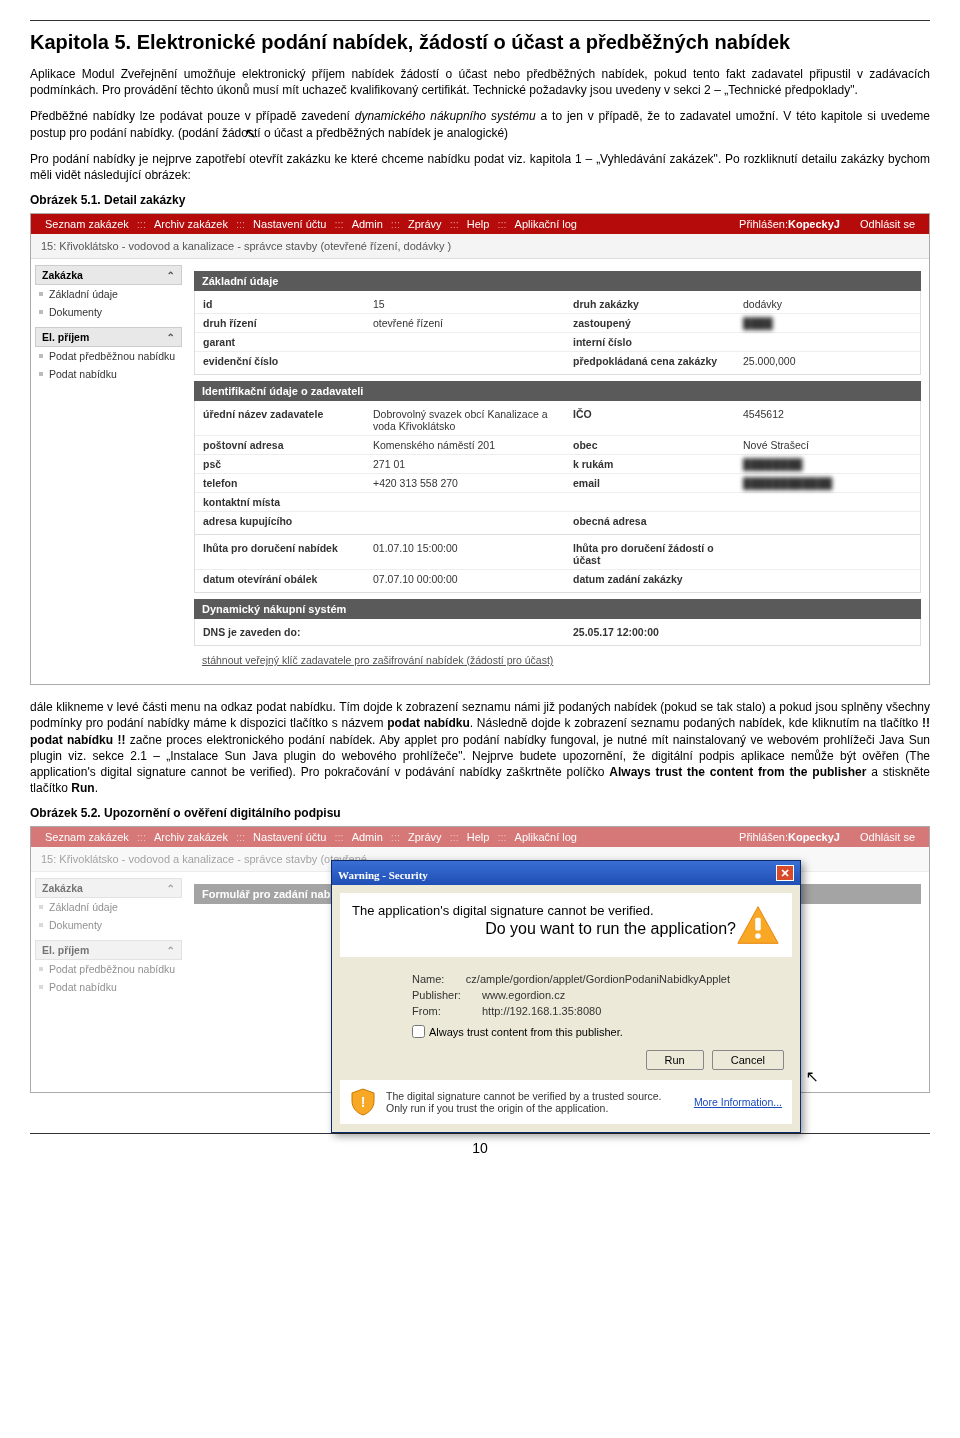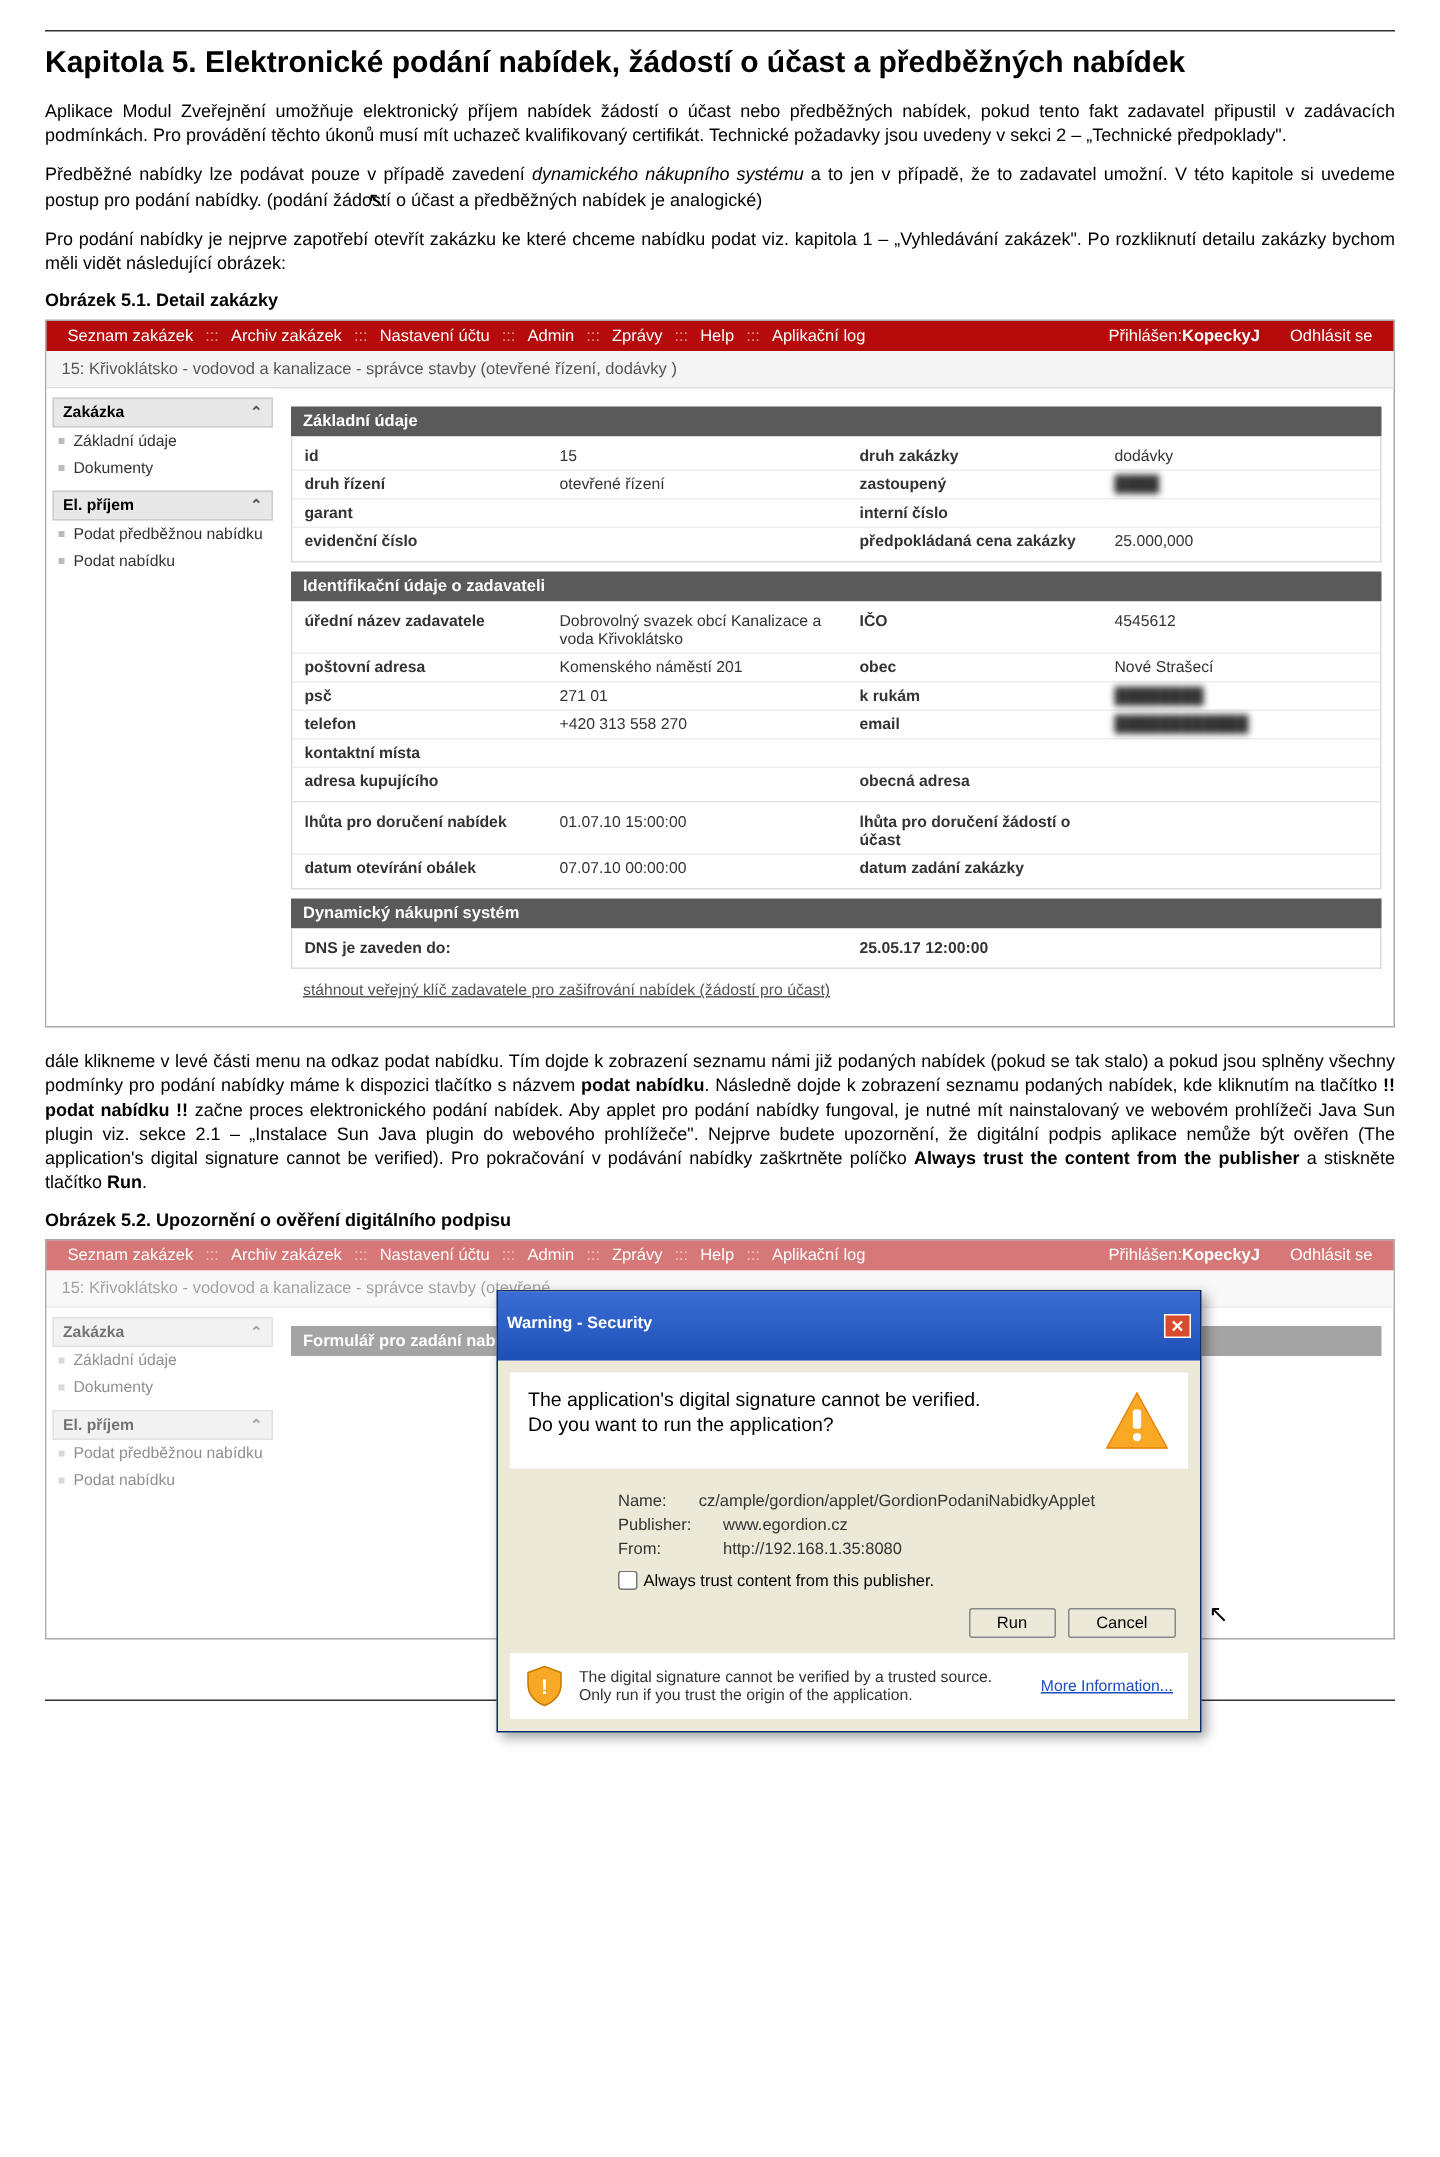--- a/index.html
+++ b/index.html
@@ -35,21 +35,21 @@
     margin-bottom: 10px;
     text-align: justify;
   }
   .italic { font-style: italic; }
   .bold { font-weight: bold; }
   .figure-caption {
     font-weight: bold;
     font-size: 12px;
     margin: 10px 0 6px 0;
   }
-  .page-number { text-align: center; font-size: 11px; }
+  .page-number { text-align: center; font-size: 14px; }
 
   
   .app {
     border: 1px solid #aaa;
     background: #fff;
     font-size: 11px;
     margin-bottom: 14px;
   }
   .app-redbar {
     background: #b50b0b;
@@ -161,26 +161,27 @@
     top: -12px;
     width: 470px;
     background: #ece9d8;
     border: 1px solid #0a2b6b;
     box-shadow: 3px 3px 8px rgba(0,0,0,0.4);
     font-size: 11px;
   }
   .dialog-title {
     background: linear-gradient(#3a6ed5, #1f4fb5);
     color: #fff;
-    padding: 15px 6px;
+    padding: 4px 6px;
     display: flex;
     justify-content: space-between;
-    align-items: flex-start;
+    align-items: flex-end;
     font-weight: bold;
     font-size: 11px;
+    font-family: Liberation Serif, serif;
   }
   .dialog-close {
     background: #d84b2a;
     border: 1px solid #fff;
     color: #fff;
     width: 18px; height: 16px;
     display: flex;
     align-items: center;
     justify-content: center;
     font-size: 11px;
@@ -188,21 +189,21 @@
   }
   .dialog-whitebox {
     background: #fff;
     margin: 8px;
     padding: 10px 12px;
     display: flex;
     align-items: flex-start;
   }
   .dialog-whitebox .txt { flex: 1; }
   .dialog-whitebox .txt .l1 { font-size: 13px; margin-bottom: 2px; }
-  .dialog-whitebox .txt .l2 { font-size: 13px; }
+  .dialog-whitebox .txt .l2 { font-size: 16px; text-align: right; }
   .warn-icon {
     width: 44px; height: 44px;
   }
   .dialog-mid {
     padding: 6px 70px 6px 80px;
     font-size: 11px;
   }
   .dialog-mid .row {
     display: flex;
     padding: 2px 0;

